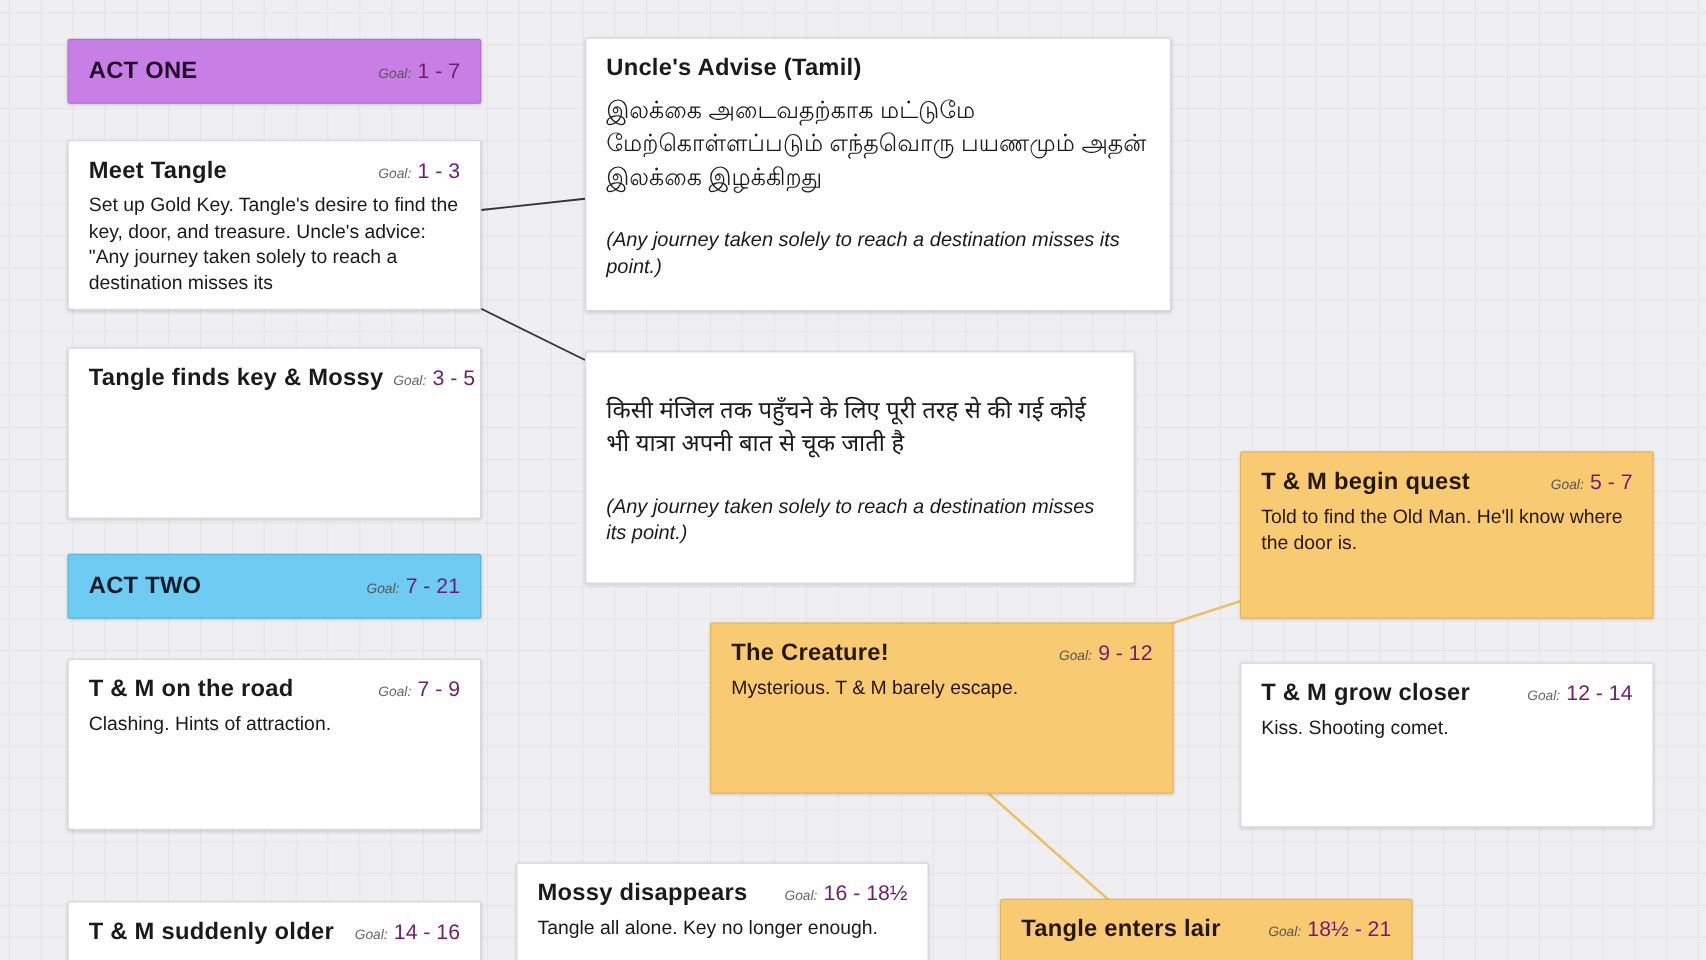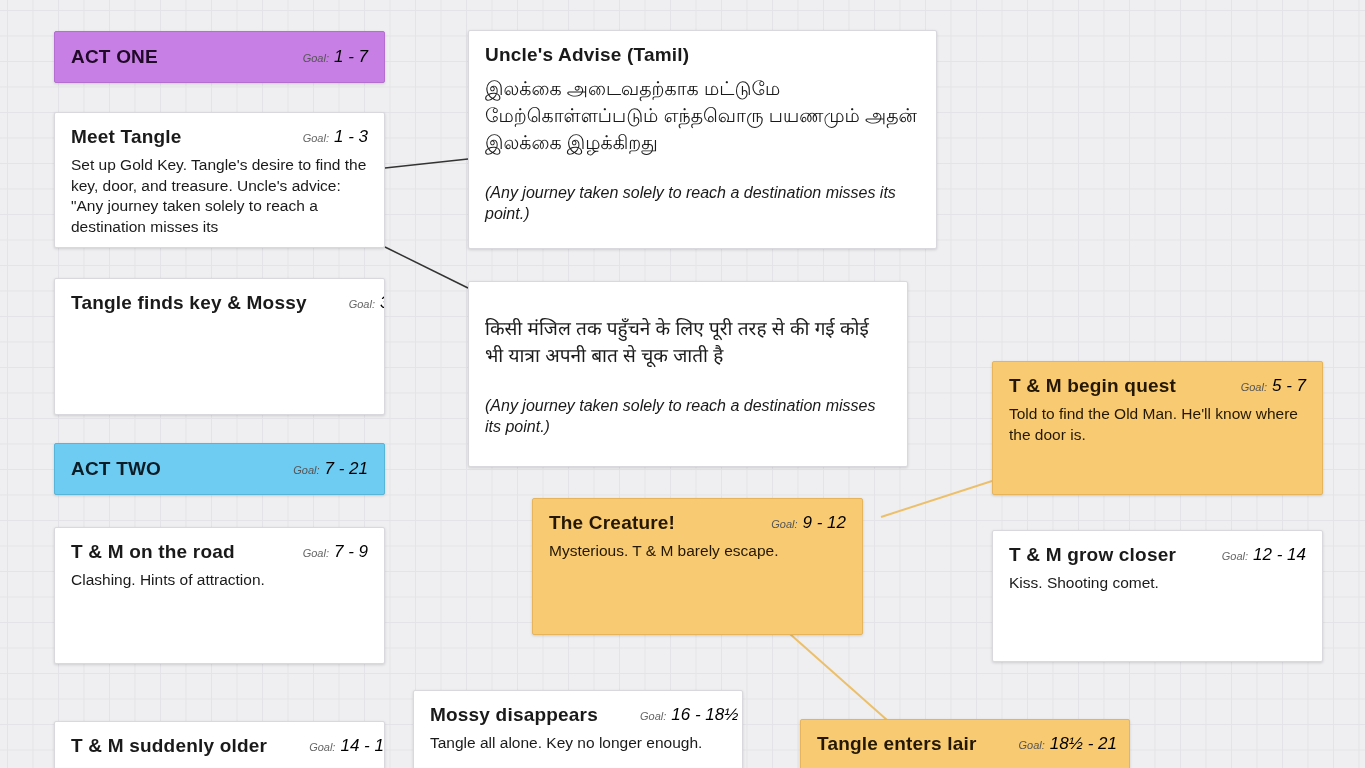--- a/index.html
+++ b/index.html
@@ -47,27 +47,25 @@
     font-weight:bold;
     letter-spacing:.2px;
     white-space:nowrap;
   }
   .goal{white-space:nowrap;flex:none;}
   .goal-label{
     font-size:11px;
     font-style:italic;
     color:#666;
     margin-right:5px;
-    margin-left:34px;
   }
   .card.orange .goal-label,.card.purple .goal-label,.card.blue .goal-label{color:#555;}
   .goal-value{
     font-size:17px;
-    font-style:italic;
-    color:#000000;
+    color:#701a75;
   }
   .card-body{
     margin-top:7px;
     font-size:15.5px;
     line-height:20.5px;
   }
   .card-body.lang{
     font-size:19px;
     line-height:27px;
     margin-top:9px;
@@ -154,21 +152,21 @@
   <div class="card" style="left:54px;top:527px;width:331px;height:137px;">
     <div class="card-head">
       <div class="card-title">T &amp; M on the road</div>
       <div class="goal">
         <span class="goal-label">Goal:</span><span class="goal-value">7 - 9</span>
       </div>
     </div>
     <div class="card-body">Clashing. Hints of attraction.</div>
   </div>
 
-  <div class="card orange" style="left:532px;top:498px;width:331px;height:137px;">
+  <div class="card orange" style="left:568px;top:498px;width:371px;height:137px;">
     <div class="card-head">
       <div class="card-title">The Creature!</div>
       <div class="goal">
         <span class="goal-label">Goal:</span><span class="goal-value">9 - 12</span>
       </div>
     </div>
     <div class="card-body">Mysterious. T &amp; M barely escape.</div>
   </div>
 
   <div class="card" style="left:992px;top:530px;width:331px;height:132px;">

